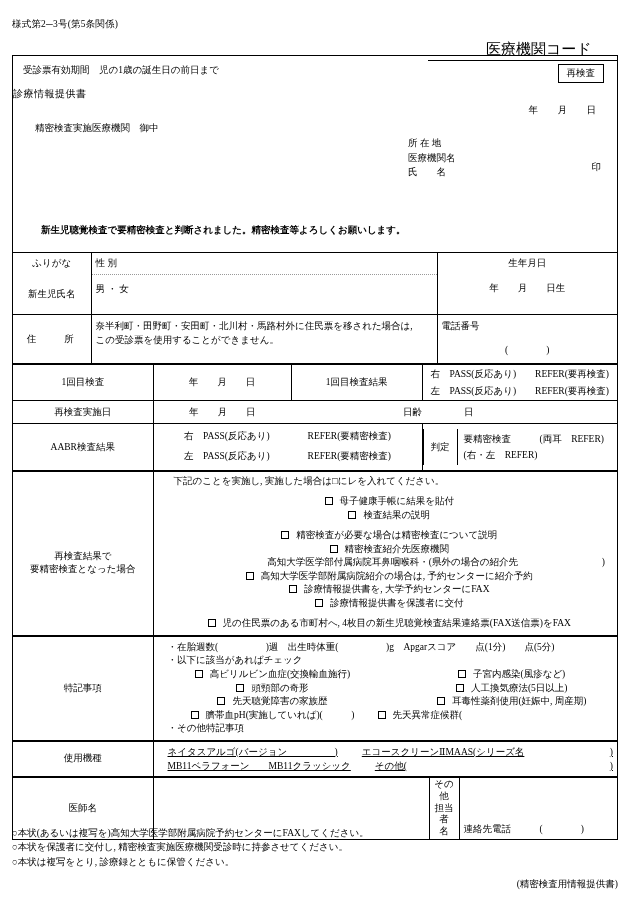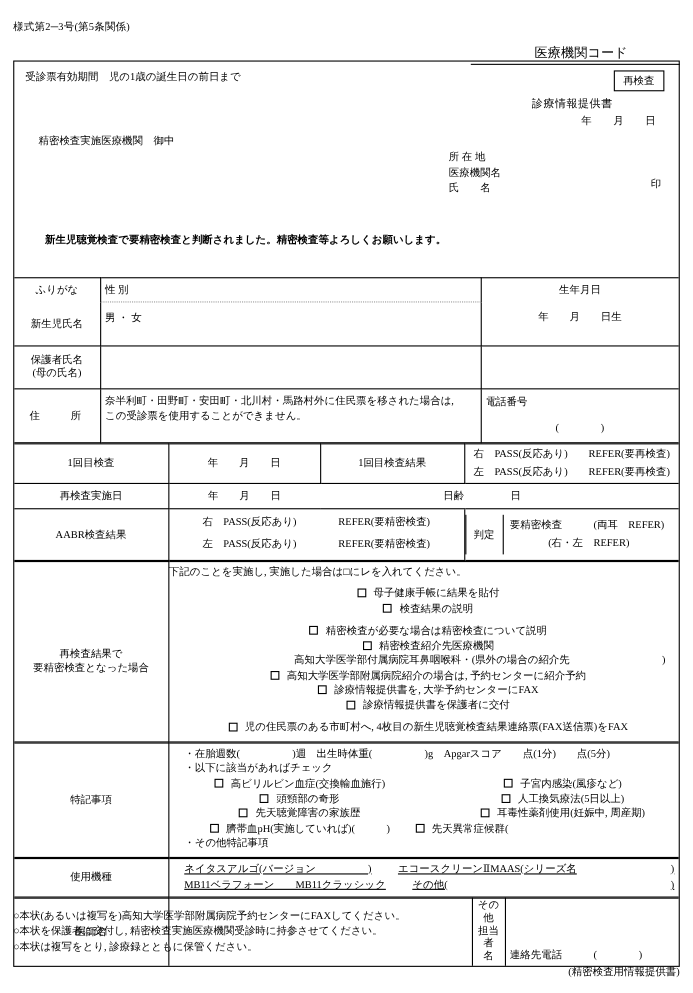--- a/index.html
+++ b/index.html
@@ -9,38 +9,38 @@
     color:#000;
     font-size:9.5px;
     position:relative;
     overflow:hidden;
   }
   .page{position:relative;width:630px;height:903px;padding:0;box-sizing:border-box;}
 
   
   .form-no{position:absolute;left:12px;top:18px;font-size:9.5px;letter-spacing:.2px;}
   .mi-code{position:absolute;right:12px;top:40px;width:190px;
-    font-size:12px;text-align:left;padding-left:58px;box-sizing:border-box;
+    font-size:15px;text-align:left;padding-left:58px;box-sizing:border-box;
     border-bottom:1px solid #000;padding-bottom:1px;}
 
   
   .outer{position:absolute;left:12px;top:55px;width:606px;border:1px solid #000;box-sizing:border-box;}
 
   .topzone{position:relative;height:196px;}
   .valid-period{position:absolute;left:10px;top:8px;font-size:9.5px;}
-  .doc-title{position:absolute;left:0;right:0;top:31px;text-align:right;font-size:10px;
+  .doc-title{position:absolute;left:0;right:0;top:31px;text-align:left;font-size:10px;
      letter-spacing:.5px;padding-right:60px;}
   .recheck-box{position:absolute;right:13px;top:8px;border:1px solid #000;
      padding:2px 8px;font-size:9.5px;}
   .ymd-top{position:absolute;right:16px;top:48px;font-size:9.5px;letter-spacing:5px;}
   .addressee{position:absolute;left:22px;top:66px;font-size:9.5px;}
   .issuer{position:absolute;left:395px;top:80px;font-size:9.5px;line-height:1.55;}
   .issuer div{white-space:pre;}
   .inkan{position:absolute;right:16px;top:105px;font-size:9.5px;}
-  .lead{position:absolute;left:28px;top:156px;font-size:9.5px;font-weight:bold;}
+  .lead{position:absolute;left:28px;top:168px;font-size:9.5px;font-weight:bold;}
 
   
   table.grid{width:100%;border-collapse:collapse;table-layout:fixed;}
   table.grid td{border:1px solid #000;font-size:9.5px;padding:2px 4px;vertical-align:middle;}
   .ctr{text-align:center;}
   .lft{text-align:left;}
   .rgt{text-align:left;}
   .nb-top{border-top:none !important;}
   .nb-bot{border-bottom:none !important;}
   .nb-left{border-left:none !important;}
@@ -101,28 +101,20 @@
         <td class="ctr nb-left nb-bot" style="height:17px">ふりがな</td>
         <td class="rgt nb-bot" style="border-bottom:1px dotted #999 !important;">性 別</td>
         <td class="ctr nb-bot nb-right">生年月日</td>
       </tr>
       <tr>
         <td class="ctr nb-left nb-top" style="height:36px">新生児氏名</td>
         <td class="rgt nb-top" style="vertical-align:top;padding-top:8px">男 ・ 女</td>
         <td class="ctr nb-top nb-right" style="vertical-align:top;padding-top:8px">年　　月　　日生</td>
       </tr>
       <tr>
-        <td class="ctr nb-left" style="height:34px;line-height:1.3">
-          <div>保護者氏名</div>
-          <div>(母の氏名)</div>
-        </td>
-        <td></td>
-        <td class="nb-right"></td>
-      </tr>
-      <tr>
         <td class="ctr nb-left" style="height:44px"><span class="sp3">住　　所</span></td>
         <td class="lft" style="vertical-align:top;padding-top:5px;line-height:1.45">
           <div>奈半利町・田野町・安田町・北川村・馬路村外に住民票を移された場合は,</div>
           <div>この受診票を使用することができません。</div>
         </td>
         <td class="lft nb-right" style="vertical-align:top;padding-top:5px">
           <div>電話番号</div>
           <div style="text-align:center;margin-top:11px">(　　　　)</div>
         </td>
       </tr>
@@ -162,39 +154,39 @@
           <table class="grid" style="height:100%">
             <colgroup>
                   <col style="width:34px">
                   <col>
                 </colgroup>
             <tbody>
                   <tr>
               <td class="ctr nb-top nb-bot nb-right">判定</td>
               <td class="nb-top nb-bot nb-right small" style="line-height:1.7;padding-left:6px">
                 <div>要精密検査　　　(両耳　REFER)</div>
-                <div style="text-align:center;padding-right:6px">(右・左　REFER)</div>
+                <div style="text-align:left;padding-right:6px">(右・左　REFER)</div>
               </td>
             </tr>
           </tbody>
               </table>
         </td>
       </tr>
     </tbody>
       </table>
 
     <table class="grid">
       <colgroup>
           <col style="width:140px">
           <col>
         </colgroup>
       <tbody>
           <tr>
         <td class="nb-left nb-bot" style="height:15px"></td>
-        <td class="lft nb-right nb-bot" style="padding-left:0">下記のことを実施し, 実施した場合は□にレを入れてください。</td>
+        <td class="lft nb-right nb-bot" style="padding-left:20px">下記のことを実施し, 実施した場合は□にレを入れてください。</td>
       </tr>
       <tr>
         <td class="ctr nb-left nb-top" style="line-height:1.4">
           <div>再検査結果で</div>
           <div>要精密検査となった場合</div>
         </td>
         <td class="lft nb-right nb-top cell-pad" style="padding-left:14px !important;vertical-align:top">
           <ul class="cklist">
             <li><span class="cb"></span><span>母子健康手帳に結果を貼付</span></li>
             <li><span class="cb"></span><span>検査結果の説明</span></li>

